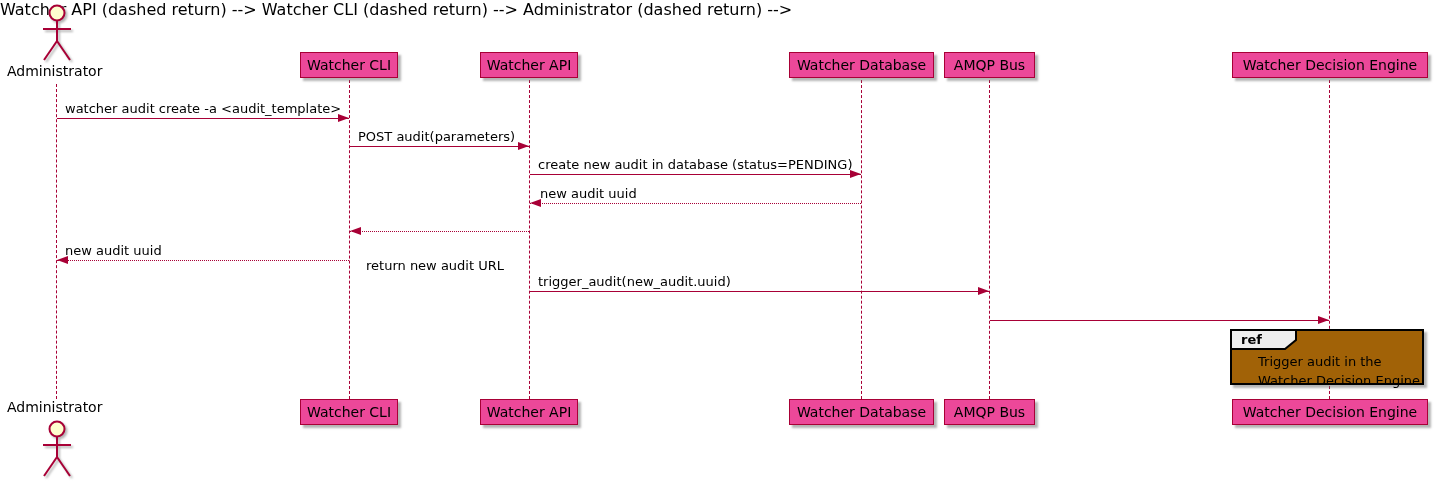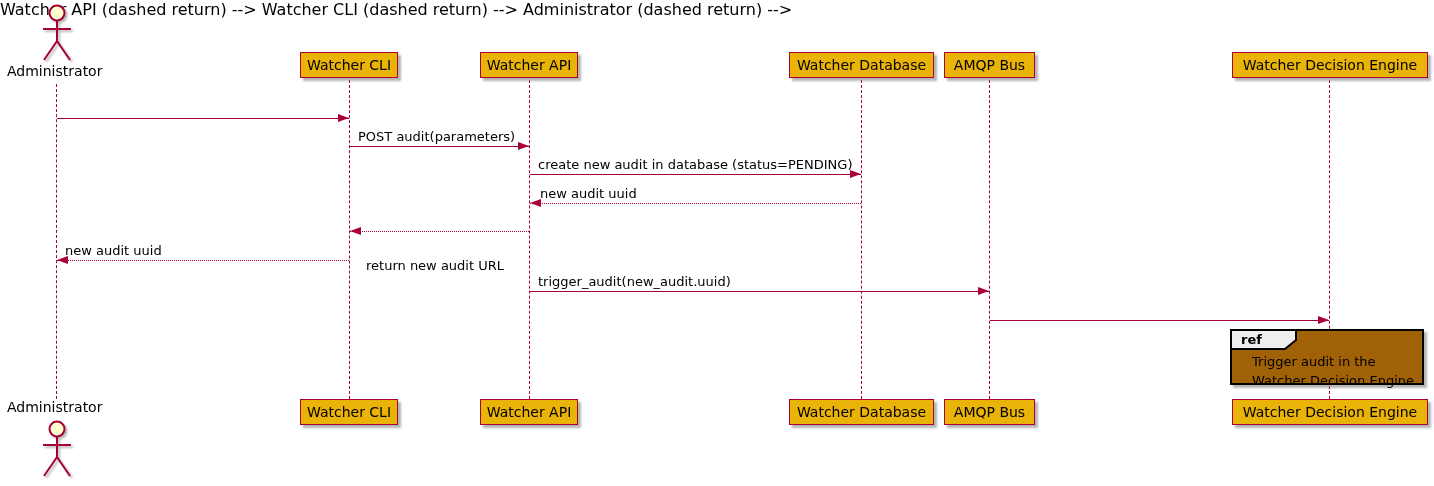--- a/index.html
+++ b/index.html
@@ -7,21 +7,21 @@
     width:1434px;height:486px;position:relative;overflow:hidden;
     font-family:"DejaVu Sans","Liberation Sans",sans-serif;color:#000;
   }
   .canvas{position:absolute;left:0;top:0;width:1434px;height:486px;}
 
   
   .lifeline{position:absolute;width:0;border-left:1px dashed #A80036;}
 
   
   .pbox{
-    position:absolute;height:26px;background:#eab308;border:1.5px solid #A80036;
+    position:absolute;height:26px;background:#ec4899;border:1.5px solid #A80036;
     box-shadow:3px 3px 2px rgba(120,120,120,0.55);
     display:flex;align-items:center;justify-content:center;
     font-size:14px;white-space:nowrap;box-sizing:border-box;
   }
 
   
   .actor-figure{position:absolute;filter:drop-shadow(2.5px 2.5px 1px rgba(150,150,150,0.7));}
   .actor-label{position:absolute;font-size:14px;white-space:nowrap;}
 
   
@@ -33,21 +33,21 @@
   .arrow.right{border-left:11px solid #A80036;border-top:4.5px solid transparent;border-bottom:4.5px solid transparent;}
   .arrow.left{border-right:11px solid #A80036;border-top:4.5px solid transparent;border-bottom:4.5px solid transparent;}
 
   
   .ref-box{
     position:absolute;background:#a16207;border:2px solid #000000;box-sizing:border-box;
     box-shadow:3px 3px 2px rgba(120,120,120,0.55);
   }
   .ref-header{position:absolute;left:-2px;top:-2px;}
   .ref-keyword{position:absolute;left:9px;top:1px;font-size:13px;font-weight:bold;}
-  .ref-body{position:absolute;left:20px;top:21px;font-size:13px;line-height:19px;white-space:nowrap;}
+  .ref-body{position:absolute;left:26px;top:21px;font-size:13px;line-height:19px;white-space:nowrap;}
 </style>
 </head>
 <body>
 
 <div class="canvas">
 
   
   <div class="lifeline" style="left:56px;top:84px;height:315px;"></div>
   <div class="lifeline" style="left:349px;top:80px;height:319px;"></div>
   <div class="lifeline" style="left:529px;top:80px;height:319px;"></div>
@@ -77,20 +77,21 @@
   </div>
   <div class="pbox" style="left:944px;top:52px;width:91px;">
     <span>AMQP Bus</span>
   </div>
   <div class="pbox" style="left:1232px;top:52px;width:196px;">
     <span>Watcher Decision Engine</span>
   </div>
 
   
   
+  <div class="msg-label" style="left:65px;top:101px;">watcher audit create -a &lt;audit_template&gt;</div>
   <div class="msg-line solid" style="left:57px;top:118px;width:292px;"></div>
   <div class="arrow right" style="left:338px;top:114px;"></div>
 
   
   <div class="msg-label" style="left:358px;top:129px;">POST audit(parameters)</div>
   <div class="msg-line solid" style="left:350px;top:146px;width:179px;"></div>
   <div class="arrow right" style="left:518px;top:142px;"></div>
 
   
   <div class="msg-label" style="left:538px;top:157px;">create new audit in database (status=PENDING)</div>

